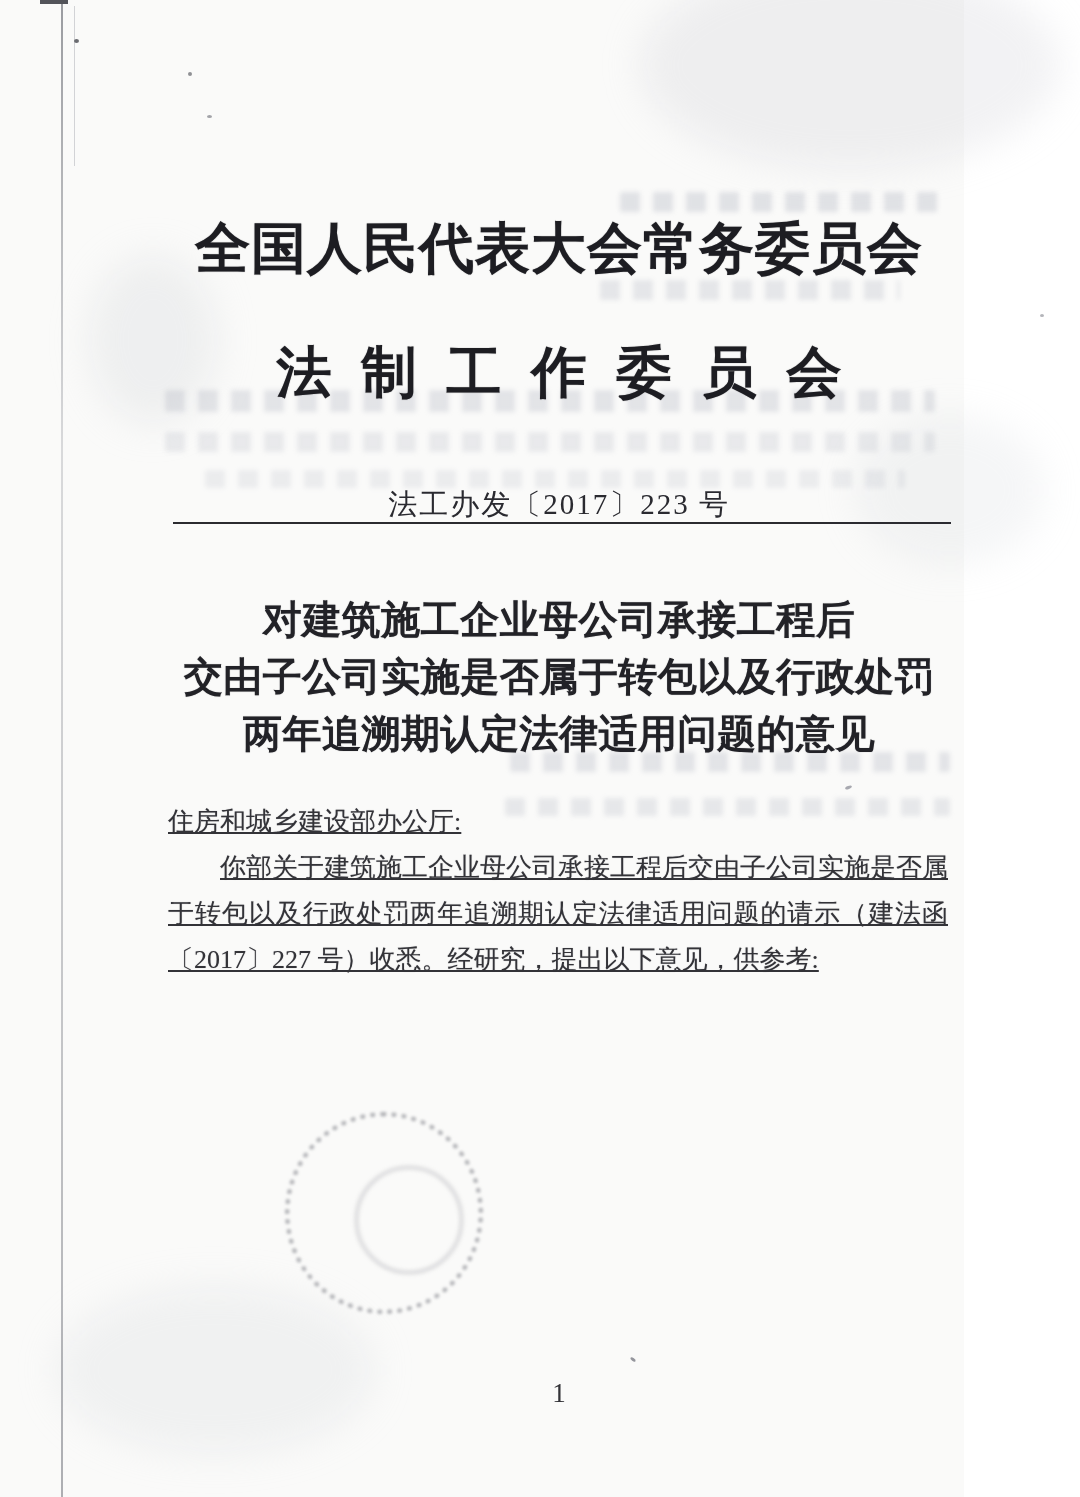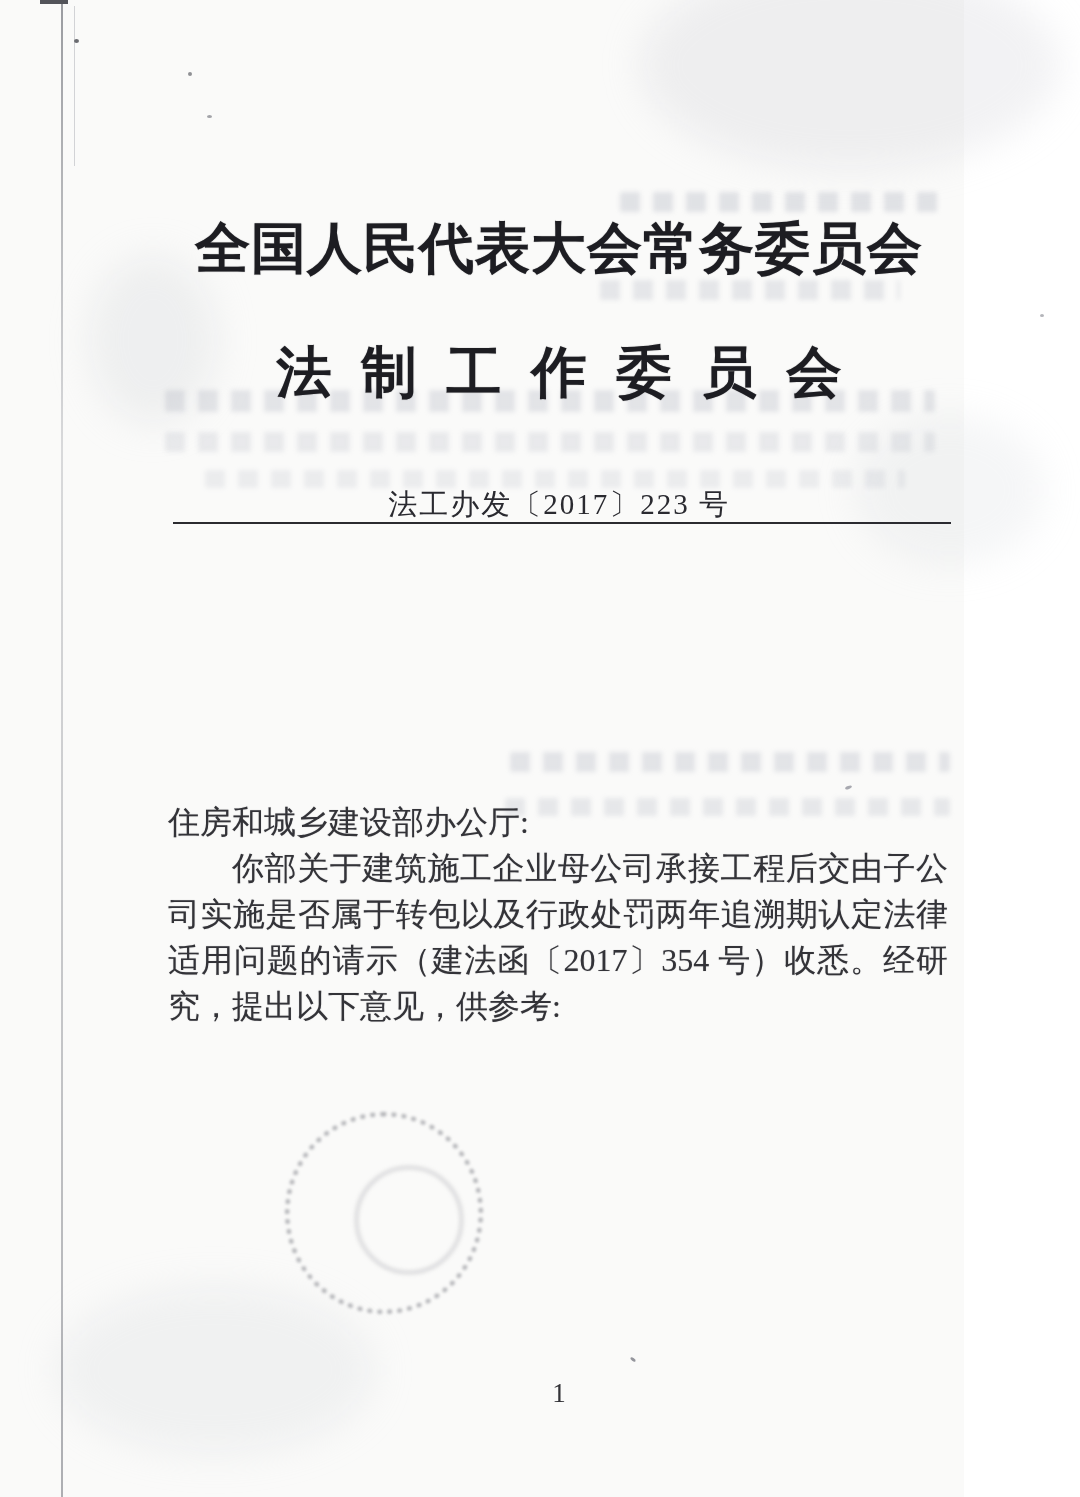--- a/index.html
+++ b/index.html
@@ -85,22 +85,23 @@
   }
   .subject {
     position: absolute; left: 0; top: 591px; width: 100%;
     font-weight: bold; font-size: 39px; line-height: 57px;
     color: #222227; letter-spacing: 0.5px;
     text-shadow: 0 0 1px rgba(45,45,52,.45);
   }
   .body-block {
     position: absolute; left: 130px; top: 799px; width: 780px;
     text-align: justify; text-justify: inter-ideograph;
-    font-size: 32px; line-height: 46px; color: #333338;
+    font-size: 26px; line-height: 46px; color: #333338;
     text-shadow: 0 0 1px rgba(55,55,62,.4);
+    text-decoration: underline;
   }
   .body-block p { margin: 0; text-indent: 2em; }
   .body-block .salutation { text-indent: 0; }
   .page-number {
     position: absolute; left: 0; top: 1378px; width: 100%;
     font-size: 27px; color: #333338; text-align: center;
   }
 </style>
 </head>
 <body>
@@ -133,21 +134,26 @@
   <div class="content">
 
     <div class="org-line org-line-1">全国人民代表大会常务委员会</div>
 
     <div class="org-line org-line-2">法制工作委员会</div>
 
     <div class="doc-number">法工办发〔2017〕223 号</div>
 
     <div class="rule"></div>
 
+    <div class="subject">
+      <div>对建筑施工企业母公司承接工程后</div>
+      <div>交由子公司实施是否属于转包以及行政处罚</div>
+      <div>两年追溯期认定法律适用问题的意见</div>
+    </div>
 
     <div class="body-block">
       <p class="salutation">住房和城乡建设部办公厅:</p>
-      <p>你部关于建筑施工企业母公司承接工程后交由子公司实施是否属于转包以及行政处罚两年追溯期认定法律适用问题的请示（建法函〔2017〕354 号）收悉。经研究，提出以下意见，供参考:</p>
+      <p>你部关于建筑施工企业母公司承接工程后交由子公司实施是否属于转包以及行政处罚两年追溯期认定法律适用问题的请示（建法函〔2017〕227 号）收悉。经研究，提出以下意见，供参考:</p>
     </div>
 
     <div class="page-number">1</div>
   </div>
 </div>
 
 </body></html>

